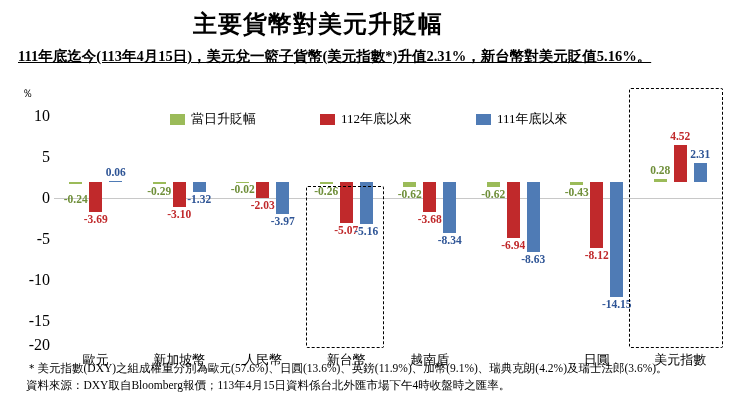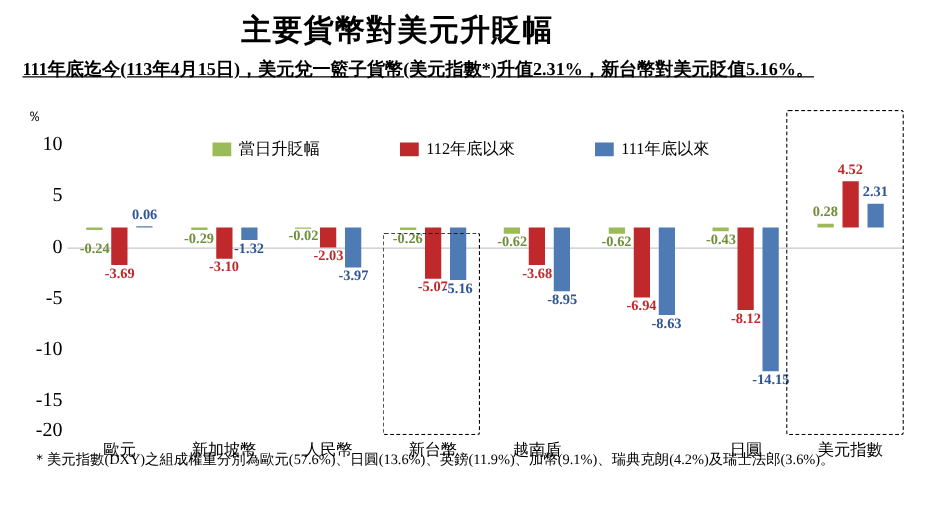--- a/index.html
+++ b/index.html
@@ -181,21 +181,21 @@
         <div class="vlabel blue" style="left: calc(50% + 20px); top: 124.807px;">-5.16</div>
         <div class="xcat">新台幣</div>
         <div class="barset"></div>
       </div>
       <div class="group">
         <div class="bar green" style="top: 81.6667px; height: 5.06333px; left: calc(50% - 26.5px);"></div>
         <div class="vlabel green" style="left: calc(50% - 20px); top: 87.73px;">-0.62</div>
         <div class="bar red" style="top: 81.6667px; height: 30.0533px; left: calc(50% - 6.5px);"></div>
         <div class="vlabel red" style="left: calc(50% + 0px); top: 112.72px;">-3.68</div>
         <div class="bar blue" style="top: 81.6667px; height: 51.7767px; left: calc(50% + 13.5px);"></div>
-        <div class="vlabel blue" style="left: calc(50% + 20px); top: 134.443px;">-8.95</div>
+        <div class="vlabel blue" style="left: calc(50% + 20px); top: 134.443px;">-8.34</div>
         <div class="xcat">越南盾</div>
         <div class="barset"></div>
       </div>
       <div class="group">
         <div class="bar green" style="top: 81.6667px; height: 5.06333px; left: calc(50% - 26.5px);"></div>
         <div class="vlabel green" style="left: calc(50% - 20px); top: 87.73px;">-0.62</div>
         <div class="bar red" style="top: 81.6667px; height: 56.6767px; left: calc(50% - 6.5px);"></div>
         <div class="vlabel red" style="left: calc(50% + 0px); top: 139.343px;">-6.94</div>
         <div class="bar blue" style="top: 81.6667px; height: 70.4783px; left: calc(50% + 13.5px);"></div>
         <div class="vlabel blue" style="left: calc(50% + 20px); top: 153.145px;">-8.63</div>
@@ -222,13 +222,14 @@
         <div class="barset"></div>
       </div>
     </div>
 </div>
 
 <div class="dashbox box-twd"></div>
 <div class="dashbox box-dxy"></div>
 
 <div class="footnote">
   <div>＊美元指數(DXY)之組成權重分別為歐元(57.6%)、日圓(13.6%)、英鎊(11.9%)、加幣(9.1%)、瑞典克朗(4.2%)及瑞士法郎(3.6%)。</div>
+  <div>資料來源：DXY取自Bloomberg報價；113年4月15日資料係台北外匯市場下午4時收盤時之匯率。</div>
 </div>
 
 </body></html>

